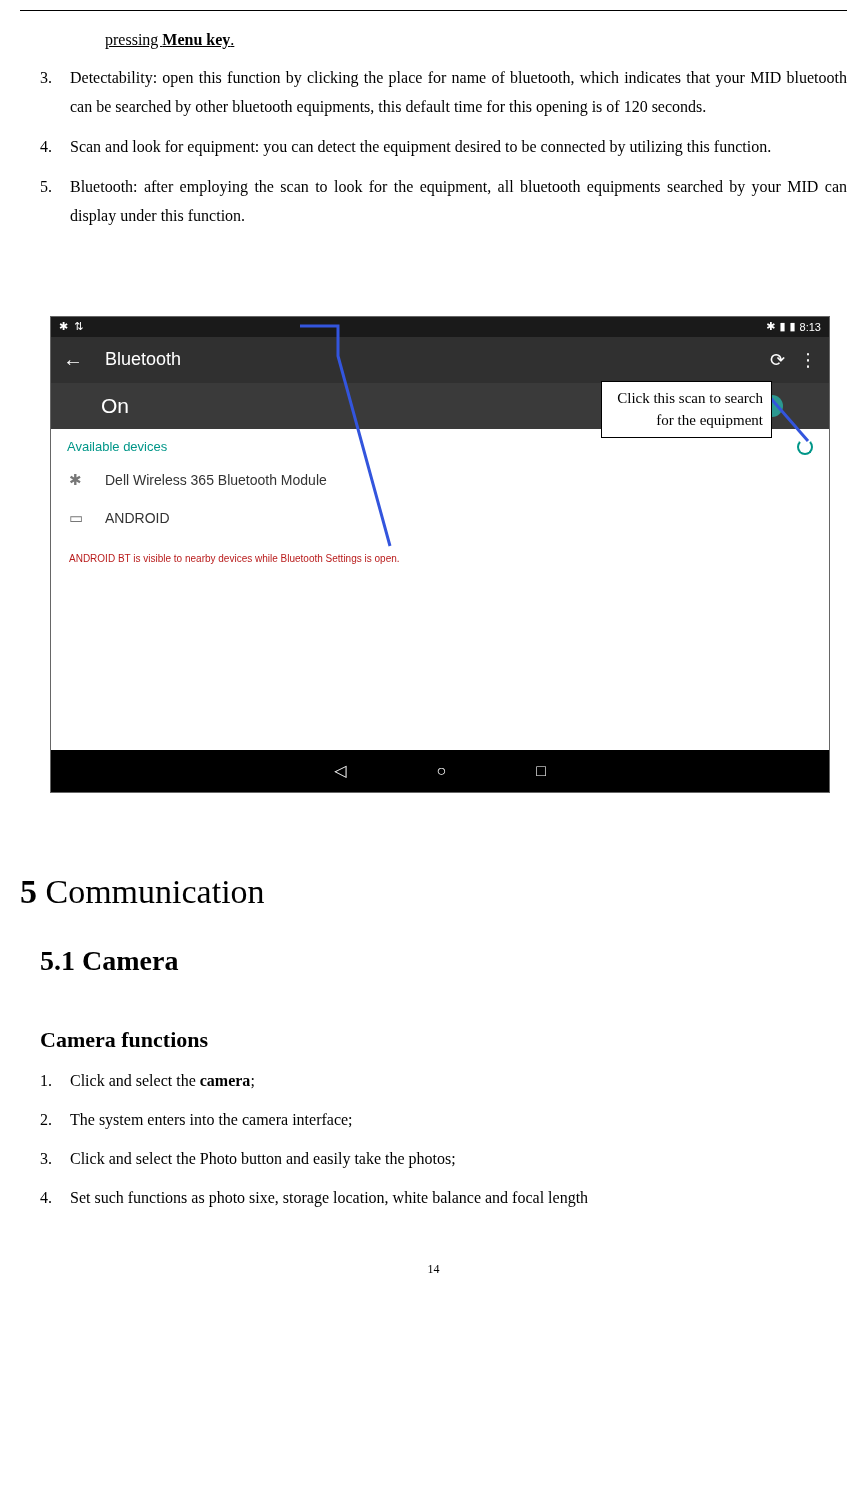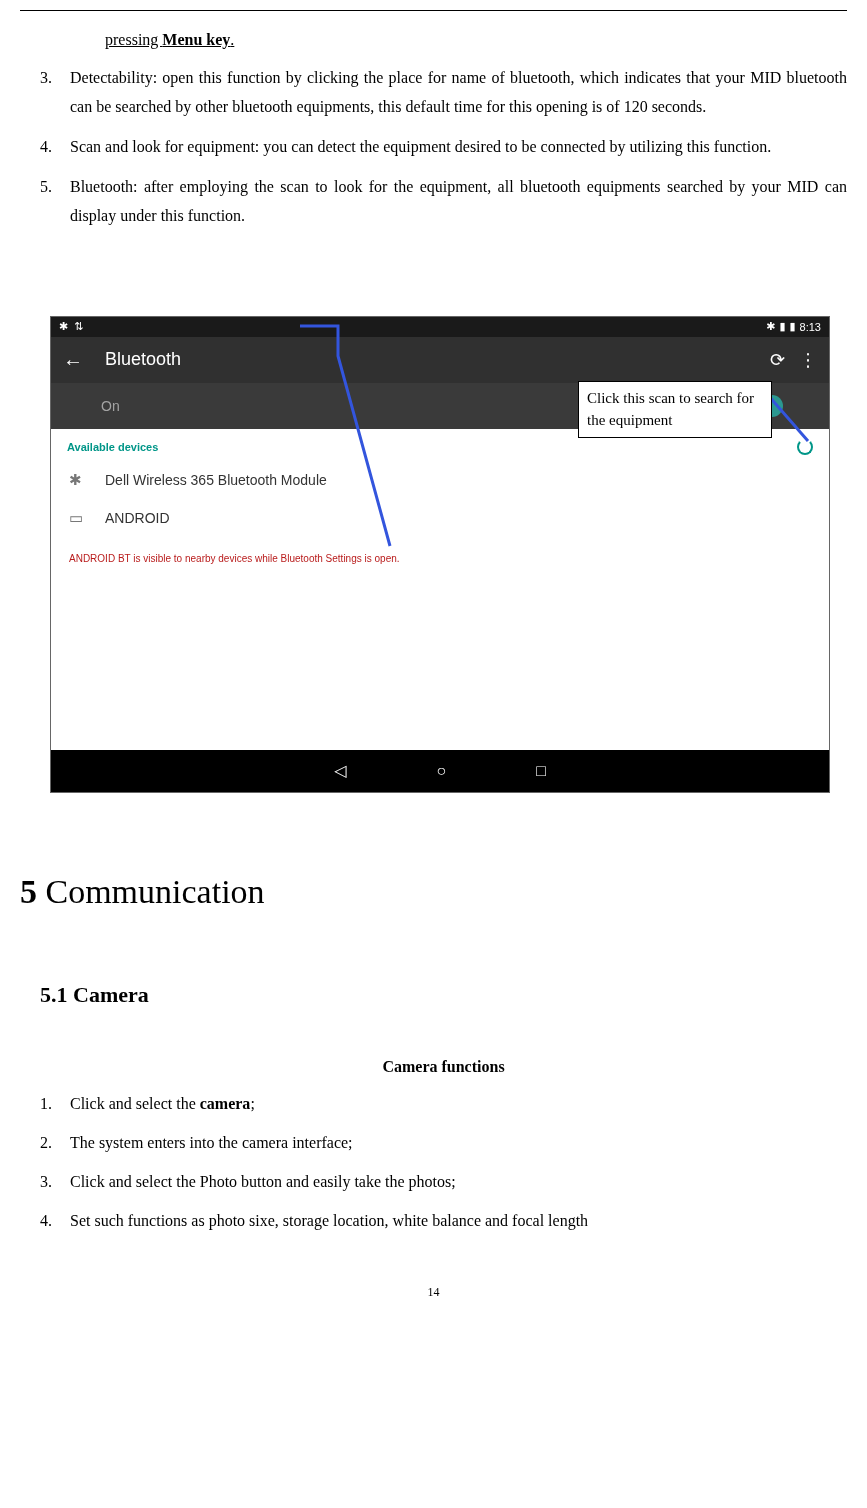--- a/index.html
+++ b/index.html
@@ -16,21 +16,21 @@
     .hr-top { border-top: 1px solid #000; margin-bottom: 15px; }
     .indent-text { margin-left: 85px; line-height: 1.8; text-decoration: underline; }
     ol.main-list { list-style: none; margin-top: 8px; }
     ol.main-list > li { display: flex; margin-bottom: 10px; line-height: 1.85; }
     ol.main-list > li .num { width: 50px; padding-left: 20px; flex-shrink: 0; }
     ol.main-list > li .txt { flex: 1; text-align: justify; }
     .bold { font-weight: bold; }
     .figure-container { position: relative; margin-top: 20px; margin-bottom: 20px; }
     .callout { position: absolute; font-size: 15px; background: #fff; }
     .callout-left { left: 30px; top: 0; width: 250px; line-height: 1.6; text-align: justify; }
-    .callout-right { right: 75px; top: 65px; width: 194px; border: 1px solid #000; padding: 5px 8px; text-align: left; line-height: 1.5; z-index: 3; }
+    .callout-right { right: 75px; top: 65px; width: 171px; border: 1px solid #000; padding: 5px 8px; text-align: right; line-height: 1.5; z-index: 3; }
     .arrow { position: absolute; z-index: 2; }
     .phone-ss {
       margin-top: 85px;
       margin-left: 30px;
       width: 780px;
       border: 1px solid #666;
       background: #fff;
       position: relative;
     }
     .statusbar {
@@ -57,45 +57,45 @@
       font-size: 18px;
     }
     .bt-header .back { font-size: 20px; margin-right: 22px; }
     .bt-header .overflow { margin-left: auto; display: flex; align-items: center; gap: 14px; }
     .bt-on-row {
       height: 46px;
       background: #3a3a3a;
       display: flex;
       align-items: center;
       padding: 0 50px 0 50px;
-      color: #a3a3a3;
-      font-family: Arial, sans-serif;
-      font-size: 14px;
+      color: #ffffff;
+      font-family: Arial, sans-serif;
+      font-size: 21px;
     }
     .toggle-switch {
       margin-left: auto;
       width: 34px; height: 16px;
       background: #5aa7a0;
       border-radius: 10px;
       position: relative;
     }
     .toggle-switch::after {
       content: "";
       position: absolute;
       right: -4px; top: -3px;
       width: 22px; height: 22px;
       background: #2b9890;
       border-radius: 50%;
     }
     .section-label {
       padding: 10px 16px 6px 16px;
       color: #009688;
       font-family: Arial, sans-serif;
-      font-size: 11px;
-      font-weight: 700;
+      font-size: 13px;
+      font-weight: 400;
       display: flex;
       justify-content: space-between;
       align-items: center;
     }
     .spinner {
       width: 16px; height: 16px;
       border: 2px solid #009688;
       border-top-color: transparent;
       border-radius: 50%;
     }
@@ -122,22 +122,22 @@
       display: flex;
       justify-content: center;
       align-items: center;
       gap: 90px;
       color: #fff;
     }
     .navbar .nav-btn { font-size: 16px; }
     .figure-caption { text-align: center; font-weight: bold; margin-top: 18px; font-size: 16px; }
     h1.chapter { font-size: 34px; font-weight: normal; margin-top: 80px; margin-left: 0px; }
     h1.chapter .num5 { font-weight: bold; }
-    h2.section { font-size: 22px; font-weight: bold; margin-top: 71px; margin-left: 20px; }
-    .sub-bold { font-weight: bold; margin-top: 50px; margin-left: 20px; font-size: 16px; text-align: center; }
+    h2.section { font-size: 28px; font-weight: bold; margin-top: 34px; margin-left: 20px; }
+    .sub-bold { font-weight: bold; margin-top: 50px; margin-left: 20px; font-size: 22px; }
     ol.sub-list { list-style: none; margin-top: 14px; }
     ol.sub-list > li { display: flex; margin-bottom: 12px; line-height: 1.7; }
     ol.sub-list > li .num { width: 50px; padding-left: 20px; flex-shrink: 0; }
     ol.sub-list > li .txt { flex: 1; text-align: justify; }
     .page-num { text-align: center; margin-top: 50px; font-size: 12px; }
     .line-blue { stroke: #3355dd; stroke-width: 3; fill: none; }
   </style>
 </head>
 <body>
 

